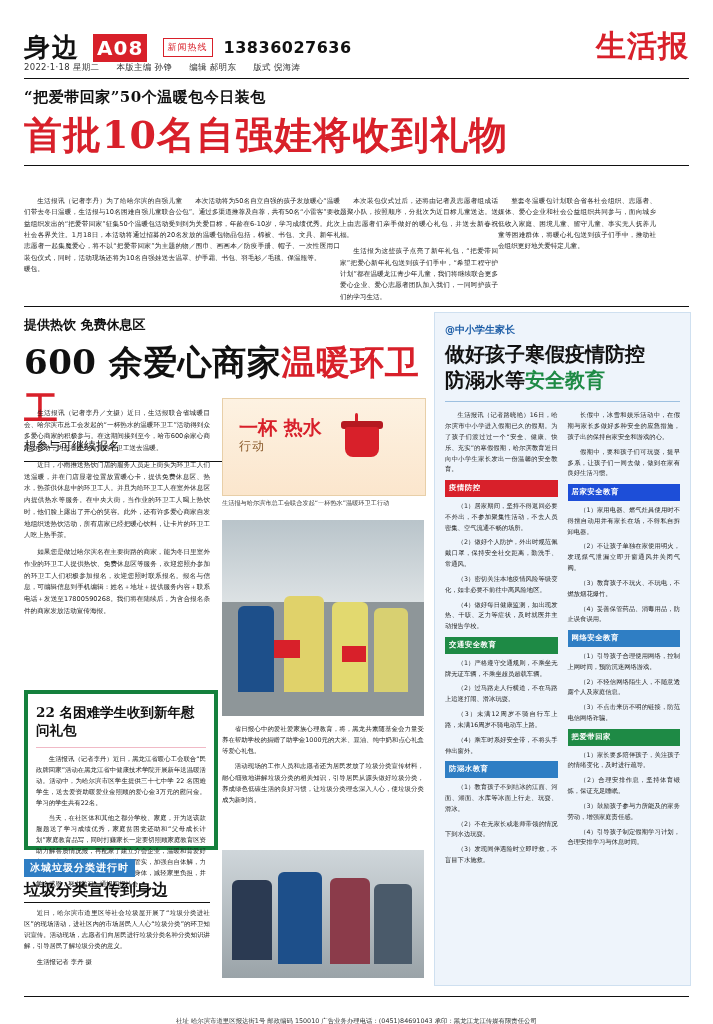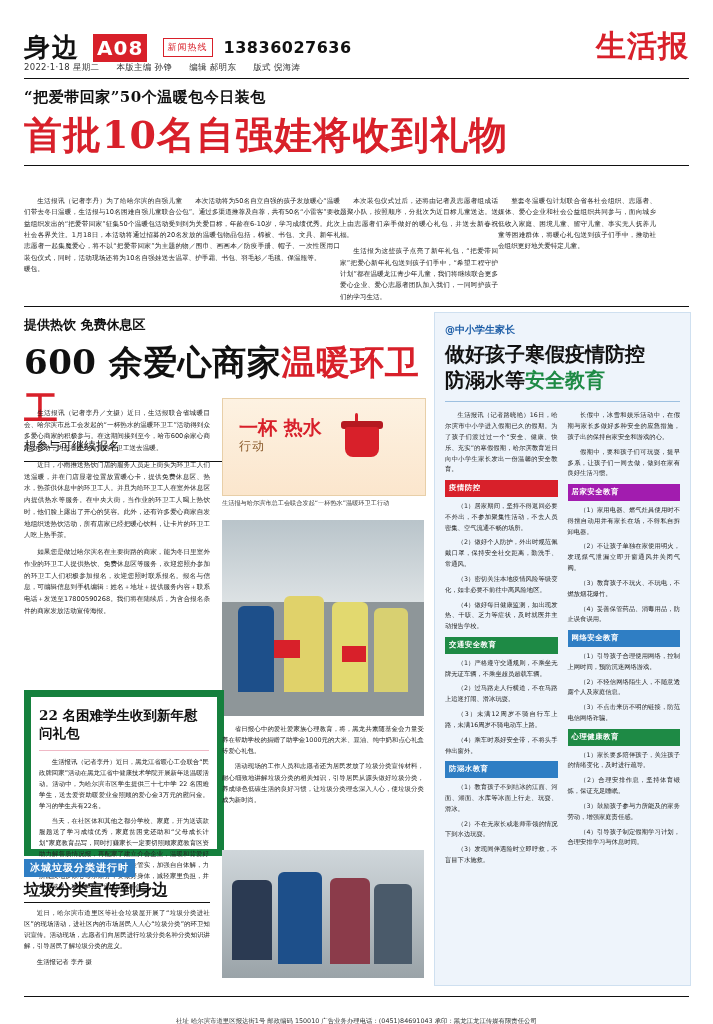--- a/index.html
+++ b/index.html
@@ -65,21 +65,21 @@
   .photo-main .sky{position:absolute;left:0;top:0;width:100%;height:45%;background:linear-gradient(180deg,#b9c4ca,#dfe4e6);}
   .photo-main .ground{position:absolute;left:0;bottom:0;width:100%;height:58%;background:#8e9699;}
   .photo-main .p1{position:absolute;left:16px;top:86px;width:36px;height:86px;background:#1d4f8a;border-radius:6px 6px 0 0;}
   .photo-main .p2{position:absolute;left:62px;top:76px;width:40px;height:96px;background:#e0d26a;border-radius:6px 6px 0 0;}
   .photo-main .p3{position:absolute;left:110px;top:82px;width:36px;height:90px;background:#e2d96f;border-radius:6px 6px 0 0;}
   .photo-main .p4{position:absolute;left:152px;top:88px;width:34px;height:84px;background:#d8d071;border-radius:6px 6px 0 0;}
   .photo-main .box{position:absolute;left:52px;top:120px;width:26px;height:18px;background:#d8202a;}
   .photo-main .box2{position:absolute;left:120px;top:126px;width:24px;height:16px;background:#d8202a;}
 
   
-  .pinkbox{position:absolute;left:24px;top:690px;width:186px;height:152px;border:7px solid #15803d;background:#fff;}
+  .pinkbox{position:absolute;left:24px;top:690px;width:186px;height:152px;border:4px solid #15803d;background:#fff;}
   .pb-head{font-family:"DejaVu Serif","Liberation Serif",serif;font-size:13.5px;font-weight:bold;color:#111;padding:10px 8px 0 8px;line-height:1.3;}
   .pb-rule{border-top:1px solid #f0b9c6;margin:8px 8px 0 8px;}
   .pb-body{font-size:6.4px;line-height:1.72;color:#222;padding:6px 8px;text-align:justify;}
   .pb-body p{margin:0 0 4px 0;text-indent:2em;}
 
   
   .iceband{position:absolute;left:24px;top:856px;width:186px;height:20px;}
   .ice-chip{display:inline-block;background:#2f7ec4;color:#fff;font-size:10px;font-weight:bold;padding:2px 6px;letter-spacing:1px;}
   .garb-head{position:absolute;left:24px;top:880px;width:186px;font-family:"DejaVu Serif","Liberation Serif",serif;font-size:16px;font-weight:bold;color:#111;}
   .garb-rule{position:absolute;left:24px;top:902px;width:186px;border-top:1px solid #111;}
@@ -103,21 +103,21 @@
   .panel-head{padding:10px 24px 0 10px;}
   .ph-eyebrow{font-size:10px;color:#1f5fa8;font-weight:bold;}
   .ph-title{font-family:"DejaVu Serif","Liberation Serif",serif;font-size:20px;font-weight:bold;color:#111;line-height:1.28;margin-top:5px;}
   .ph-title .green{color:#1e8a45;}
   .ph-rule{border-top:1px solid #9dc0e0;margin:8px 10px 0 10px;}
   .panel-cols{display:flex;gap:10px;padding:8px 10px 0 10px;}
   .pcol{width:114px;font-size:6.3px;line-height:1.72;color:#222;text-align:justify;}
   .pcol p{margin:0 0 4px 0;text-indent:2em;}
   .sub-h{display:block;background:#2f7ec4;color:#fff;font-size:7.4px;font-weight:bold;padding:2px 4px;margin:5px 0 4px 0;text-indent:0;letter-spacing:0.5px;}
   .sub-h.green{background:#1e8a45;}
-  .sub-h.orange{background:#a21caf;}
+  .sub-h.orange{background:#1d4ed8;}
   .sub-h.red{background:#d8202a;}
 
   
   .footer{position:absolute;left:24px;top:996px;width:665px;text-align:center;font-size:6.4px;color:#333;border-top:1px solid #111;padding-top:20px;}
 </style>
 </head>
 <body>
 
 <div class="page">
 
@@ -274,21 +274,21 @@
         <p>（1）家用电器、燃气灶具使用时不得擅自动用并有家长在场，不得私自拆卸电器。</p>
         <p>（2）不让孩子单独在家使用明火，发现煤气泄漏立即开窗通风并关闭气阀。</p>
         <p>（3）教育孩子不玩火、不玩电，不燃放烟花爆竹。</p>
         <p>（4）妥善保管药品、消毒用品，防止误食误用。</p>
 
         <span class="sub-h">网络安全教育</span>
         <p>（1）引导孩子合理使用网络，控制上网时间，预防沉迷网络游戏。</p>
         <p>（2）不轻信网络陌生人，不随意透露个人及家庭信息。</p>
         <p>（3）不点击来历不明的链接，防范电信网络诈骗。</p>
 
-        <span class="sub-h green">心理健康教育</span>
+        <span class="sub-h green">把爱带回家</span>
         <p>（1）家长要多陪伴孩子，关注孩子的情绪变化，及时进行疏导。</p>
         <p>（2）合理安排作息，坚持体育锻炼，保证充足睡眠。</p>
         <p>（3）鼓励孩子参与力所能及的家务劳动，增强家庭责任感。</p>
         <p>（4）引导孩子制定假期学习计划，合理安排学习与休息时间。</p>
       </div>
     </div>
   </div>
 
   <div class="footer">社址  哈尔滨市道里区报达街1号   邮政编码 150010   广告业务办理电话：(0451)84691043   承印：黑龙江龙江传媒有限责任公司</div>
 

